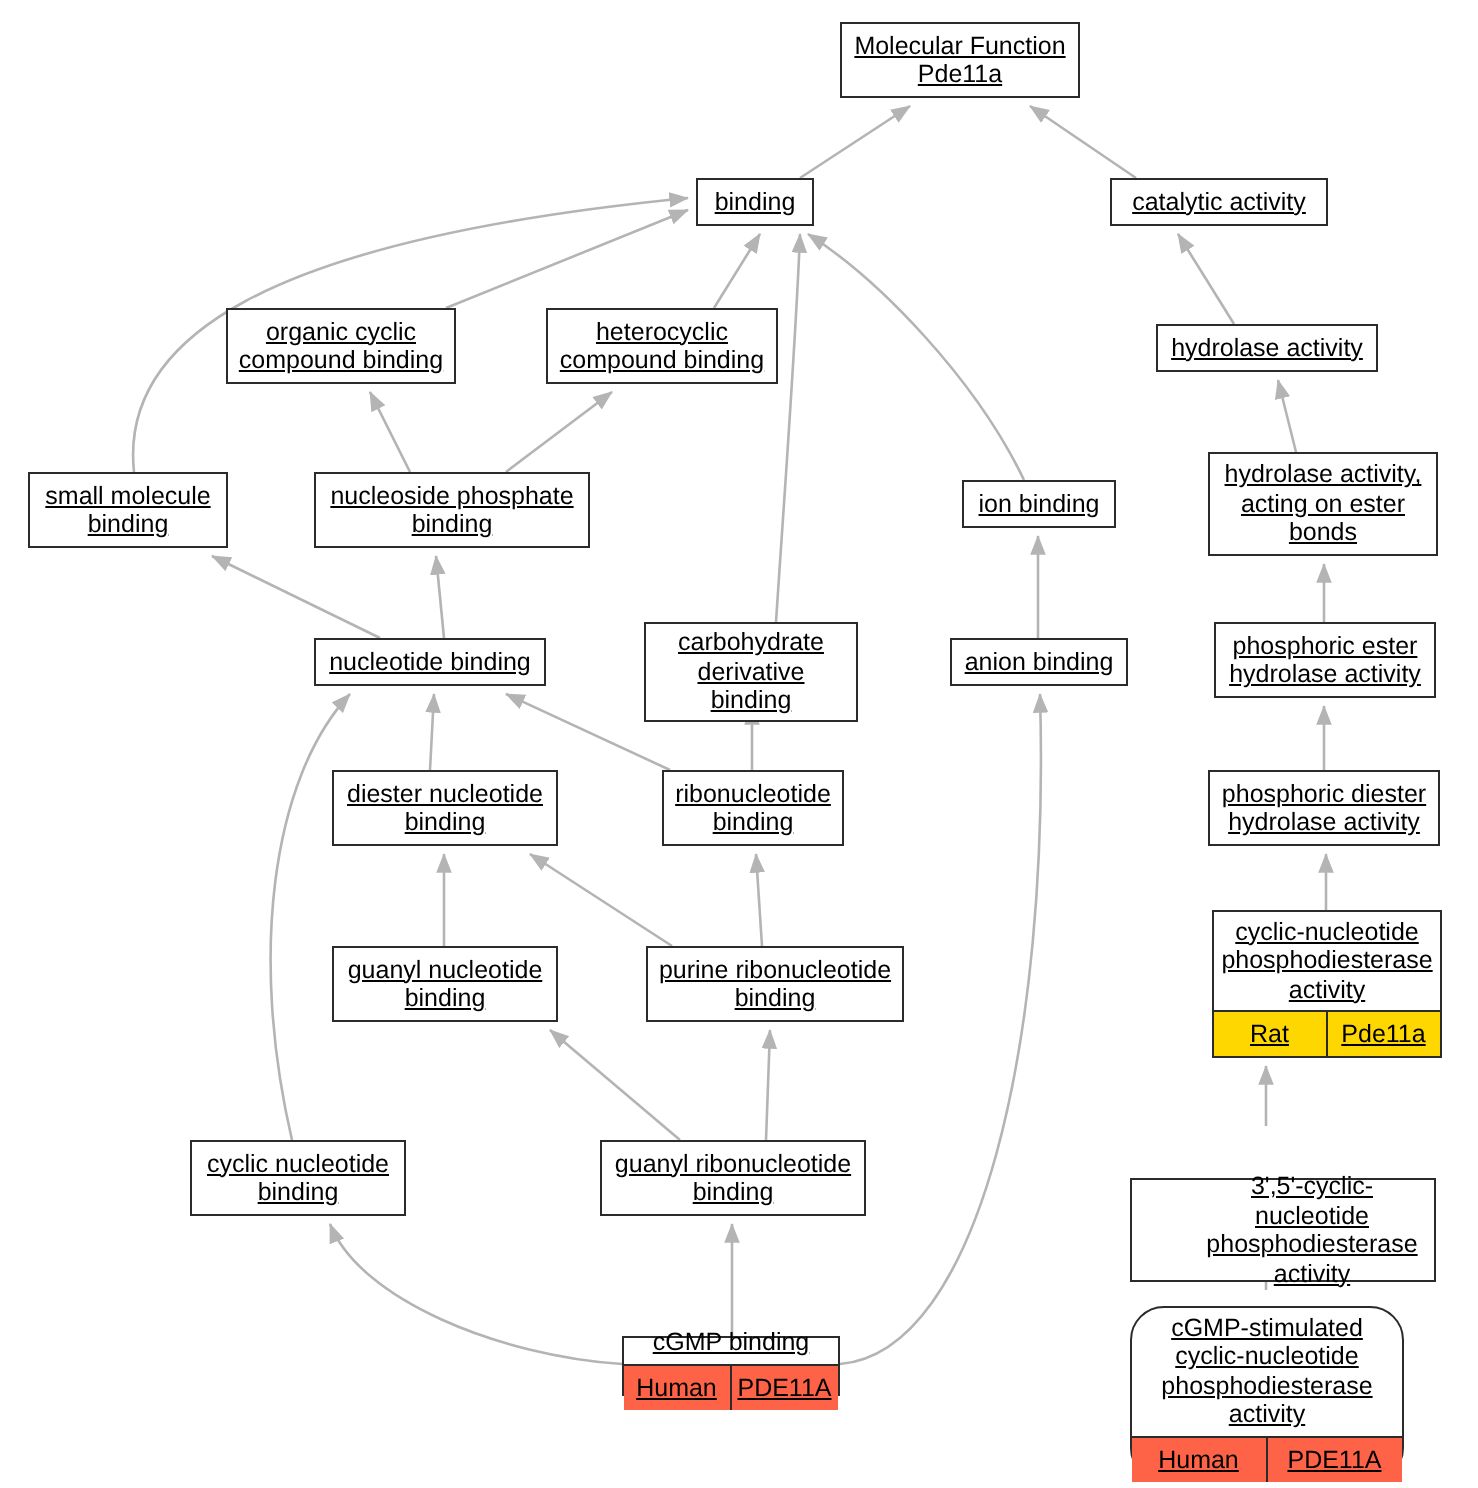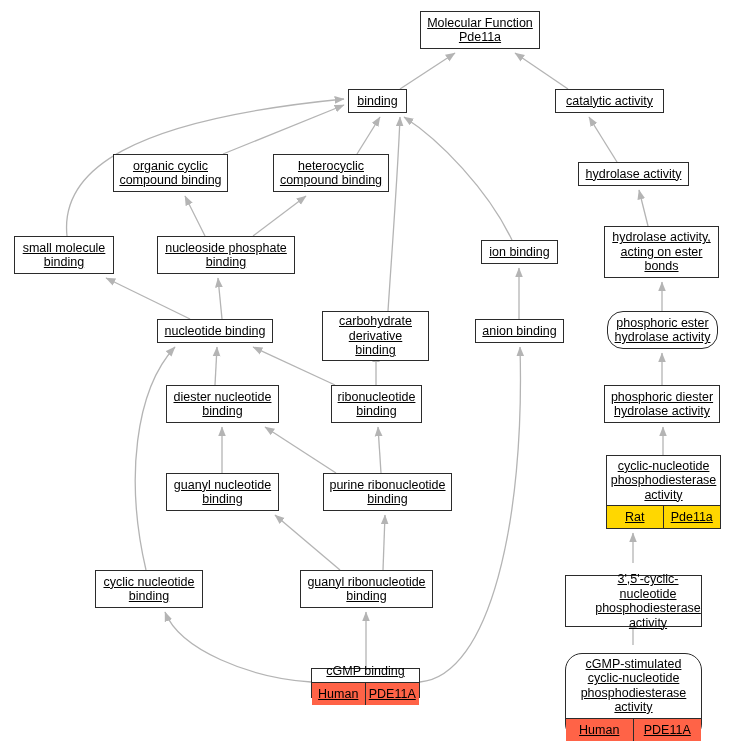--- a/index.html
+++ b/index.html
@@ -151,21 +151,21 @@
       <div class="node" style="left: 157px; top: 319px; width: 116px; height: 24px;">
         <div class="node-label">nucleotide binding</div>
       </div>
       <div class="node" style="left: 322px; top: 311px; width: 107px; height: 50px;">
         <div class="node-label">carbohydrate
 derivative binding</div>
       </div>
       <div class="node" style="left: 475px; top: 319px; width: 89px; height: 24px;">
         <div class="node-label">anion binding</div>
       </div>
-      <div class="node" style="left: 607px; top: 311px; width: 111px; height: 38px; border-radius: 16px;">
+      <div class="node" style="left: 607px; top: 311px; width: 111px; height: 38px;">
         <div class="node-label">phosphoric ester
 hydrolase activity</div>
       </div>
       <div class="node" style="left: 166px; top: 385px; width: 113px; height: 38px;">
         <div class="node-label">diester nucleotide
 binding</div>
       </div>
       <div class="node" style="left: 331px; top: 385px; width: 91px; height: 38px;">
         <div class="node-label">ribonucleotide
 binding</div>
@@ -192,21 +192,21 @@
         </div>
       </div>
       <div class="node" style="left: 95px; top: 570px; width: 108px; height: 38px;">
         <div class="node-label">cyclic nucleotide
 binding</div>
       </div>
       <div class="node" style="left: 300px; top: 570px; width: 133px; height: 38px;">
         <div class="node-label">guanyl ribonucleotide
 binding</div>
       </div>
-      <div class="node" style="left: 565px; top: 575px; width: 137px; height: 52px; padding-left: 29px;">
+      <div class="node" style="left: 565px; top: 589px; width: 153px; height: 52px; padding-left: 29px;">
         <div class="node-label">3',5'-cyclic-nucleotide
 phosphodiesterase
 activity</div>
       </div>
       <div class="node" style="left: 311px; top: 668px; width: 109px; height: 30px;">
         <div class="node-label">cGMP binding</div>
         <div class="badge-row" style="background: rgb(255, 99, 71);">
           <div class="badge-cell left" style="background: rgb(255, 99, 71);">Human</div>
           <div class="badge-cell" style="background: rgb(255, 99, 71);">PDE11A</div>
         </div>

